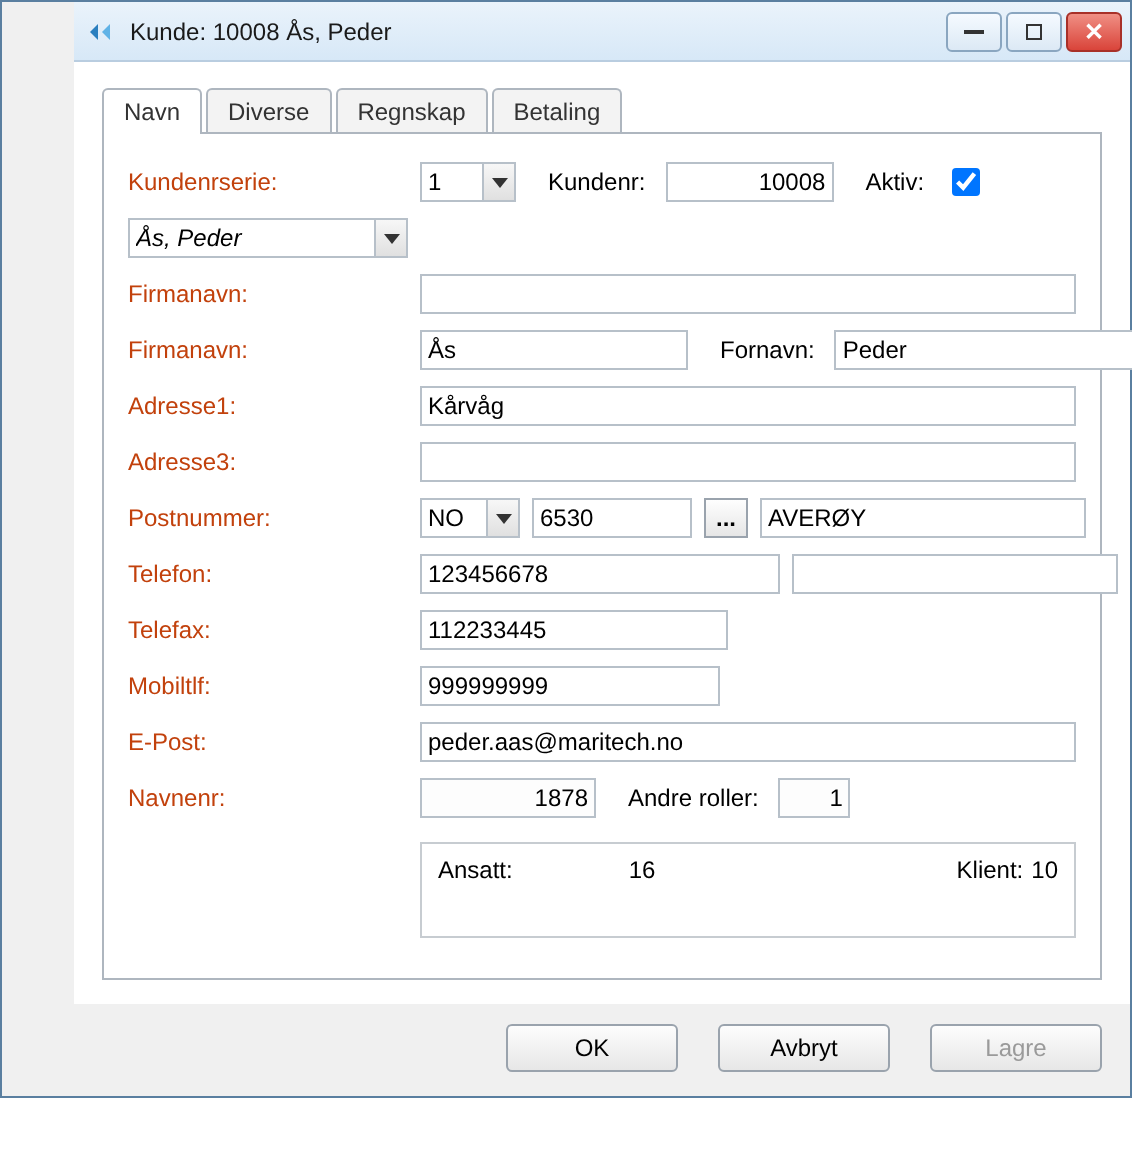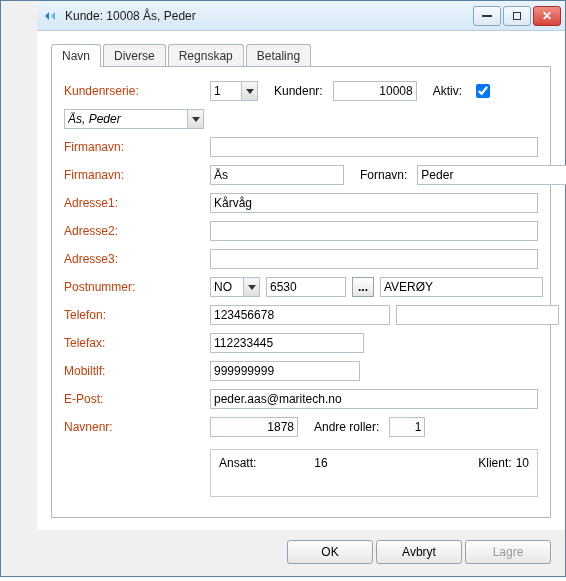--- a/index.html
+++ b/index.html
@@ -136,21 +136,21 @@
     display:flex;
     align-items:flex-start;
     gap:6px;
   }
   .groupbox .gb-left { flex:0 0 auto; display:flex; gap:18px; }
   .groupbox .gb-right { margin-left:auto; display:flex; gap:4px;align-items:center; }
 
   .footer {
     display:flex;
     justify-content:flex-end;
-    gap:3px;
+    gap:20px;
     padding:10px 14px 12px 0;
     background:#f0f0f0;
   }
   .push-btn {
     min-width:86px;
     height:24px;
     border:1px solid #9aa3ad;
     background:linear-gradient(#fdfdfd,#e7e7e7);
     border-radius:3px;
     cursor:pointer;
@@ -240,26 +240,20 @@
         </div>
       </div>
 
       <div class="row">
         <label>Adresse1:</label>
         <div class="cells">
             <input class="txt" style="flex: 1 1 0%;" value="Kårvåg">
           </div>
       </div>
 
-      <div class="row">
-        <label>Adresse2:</label>
-        <div class="cells">
-            <input class="txt" style="flex: 1 1 0%;" value="">
-          </div>
-      </div>
 
       <div class="row">
         <label>Adresse3:</label>
         <div class="cells">
             <input class="txt" style="flex: 1 1 0%;" value="">
           </div>
       </div>
 
       <div class="row">
         <label>Postnummer:</label>

